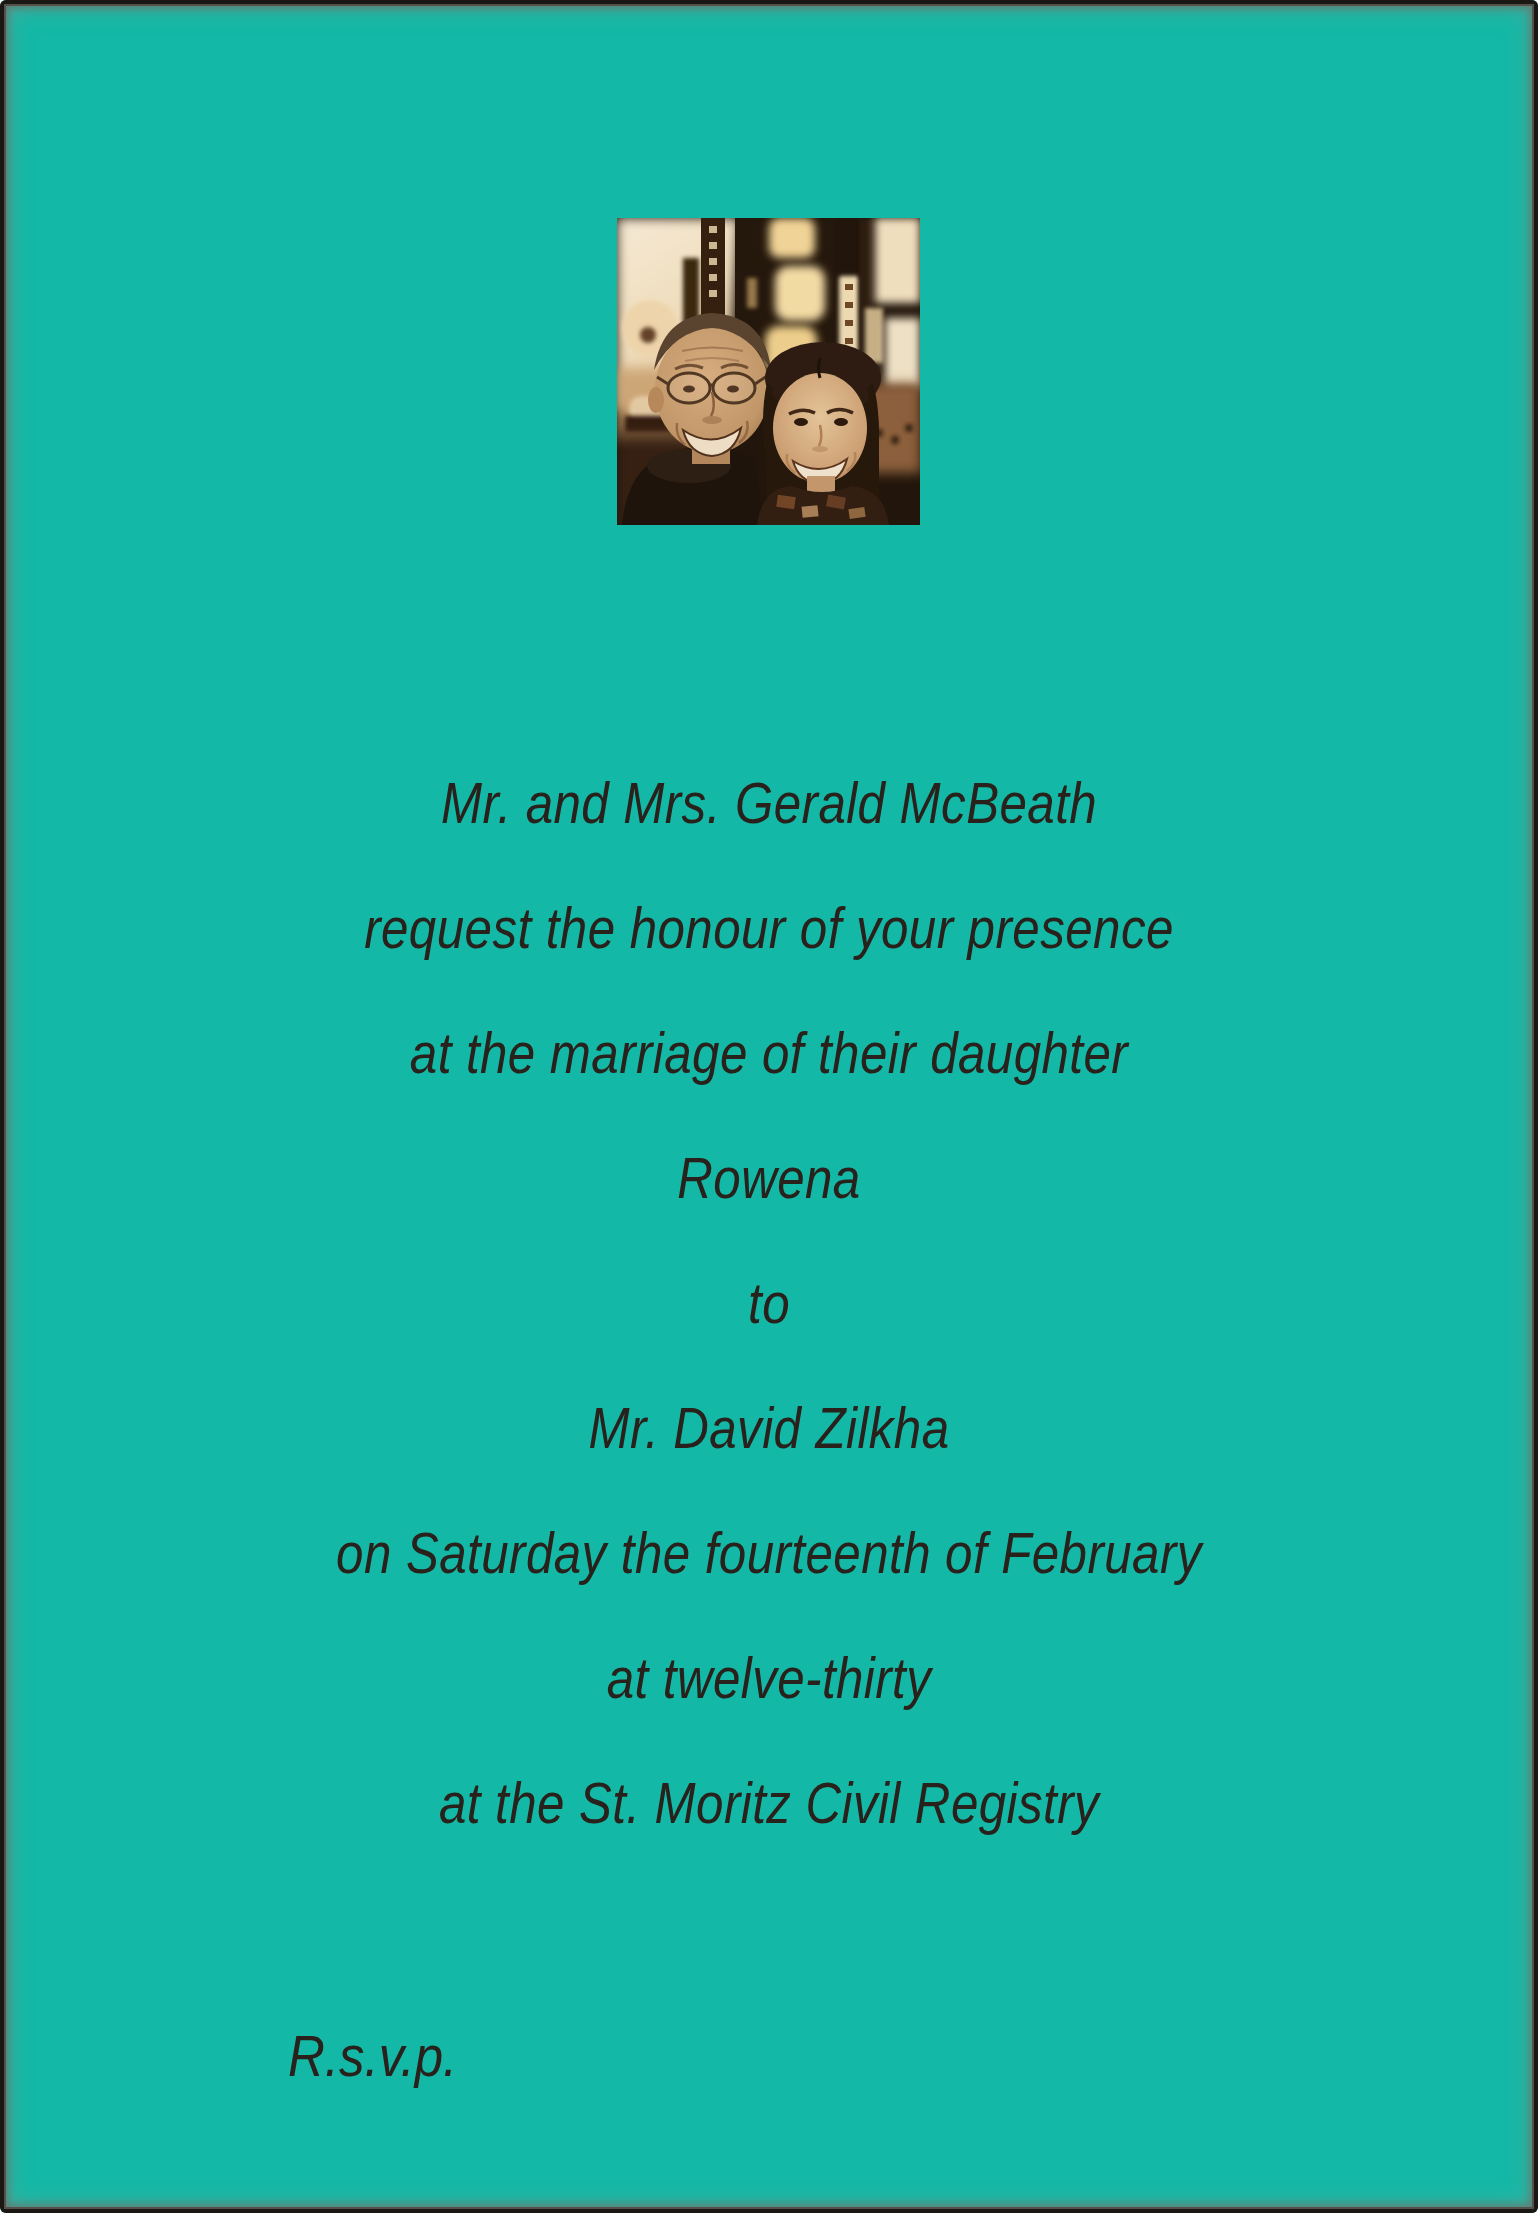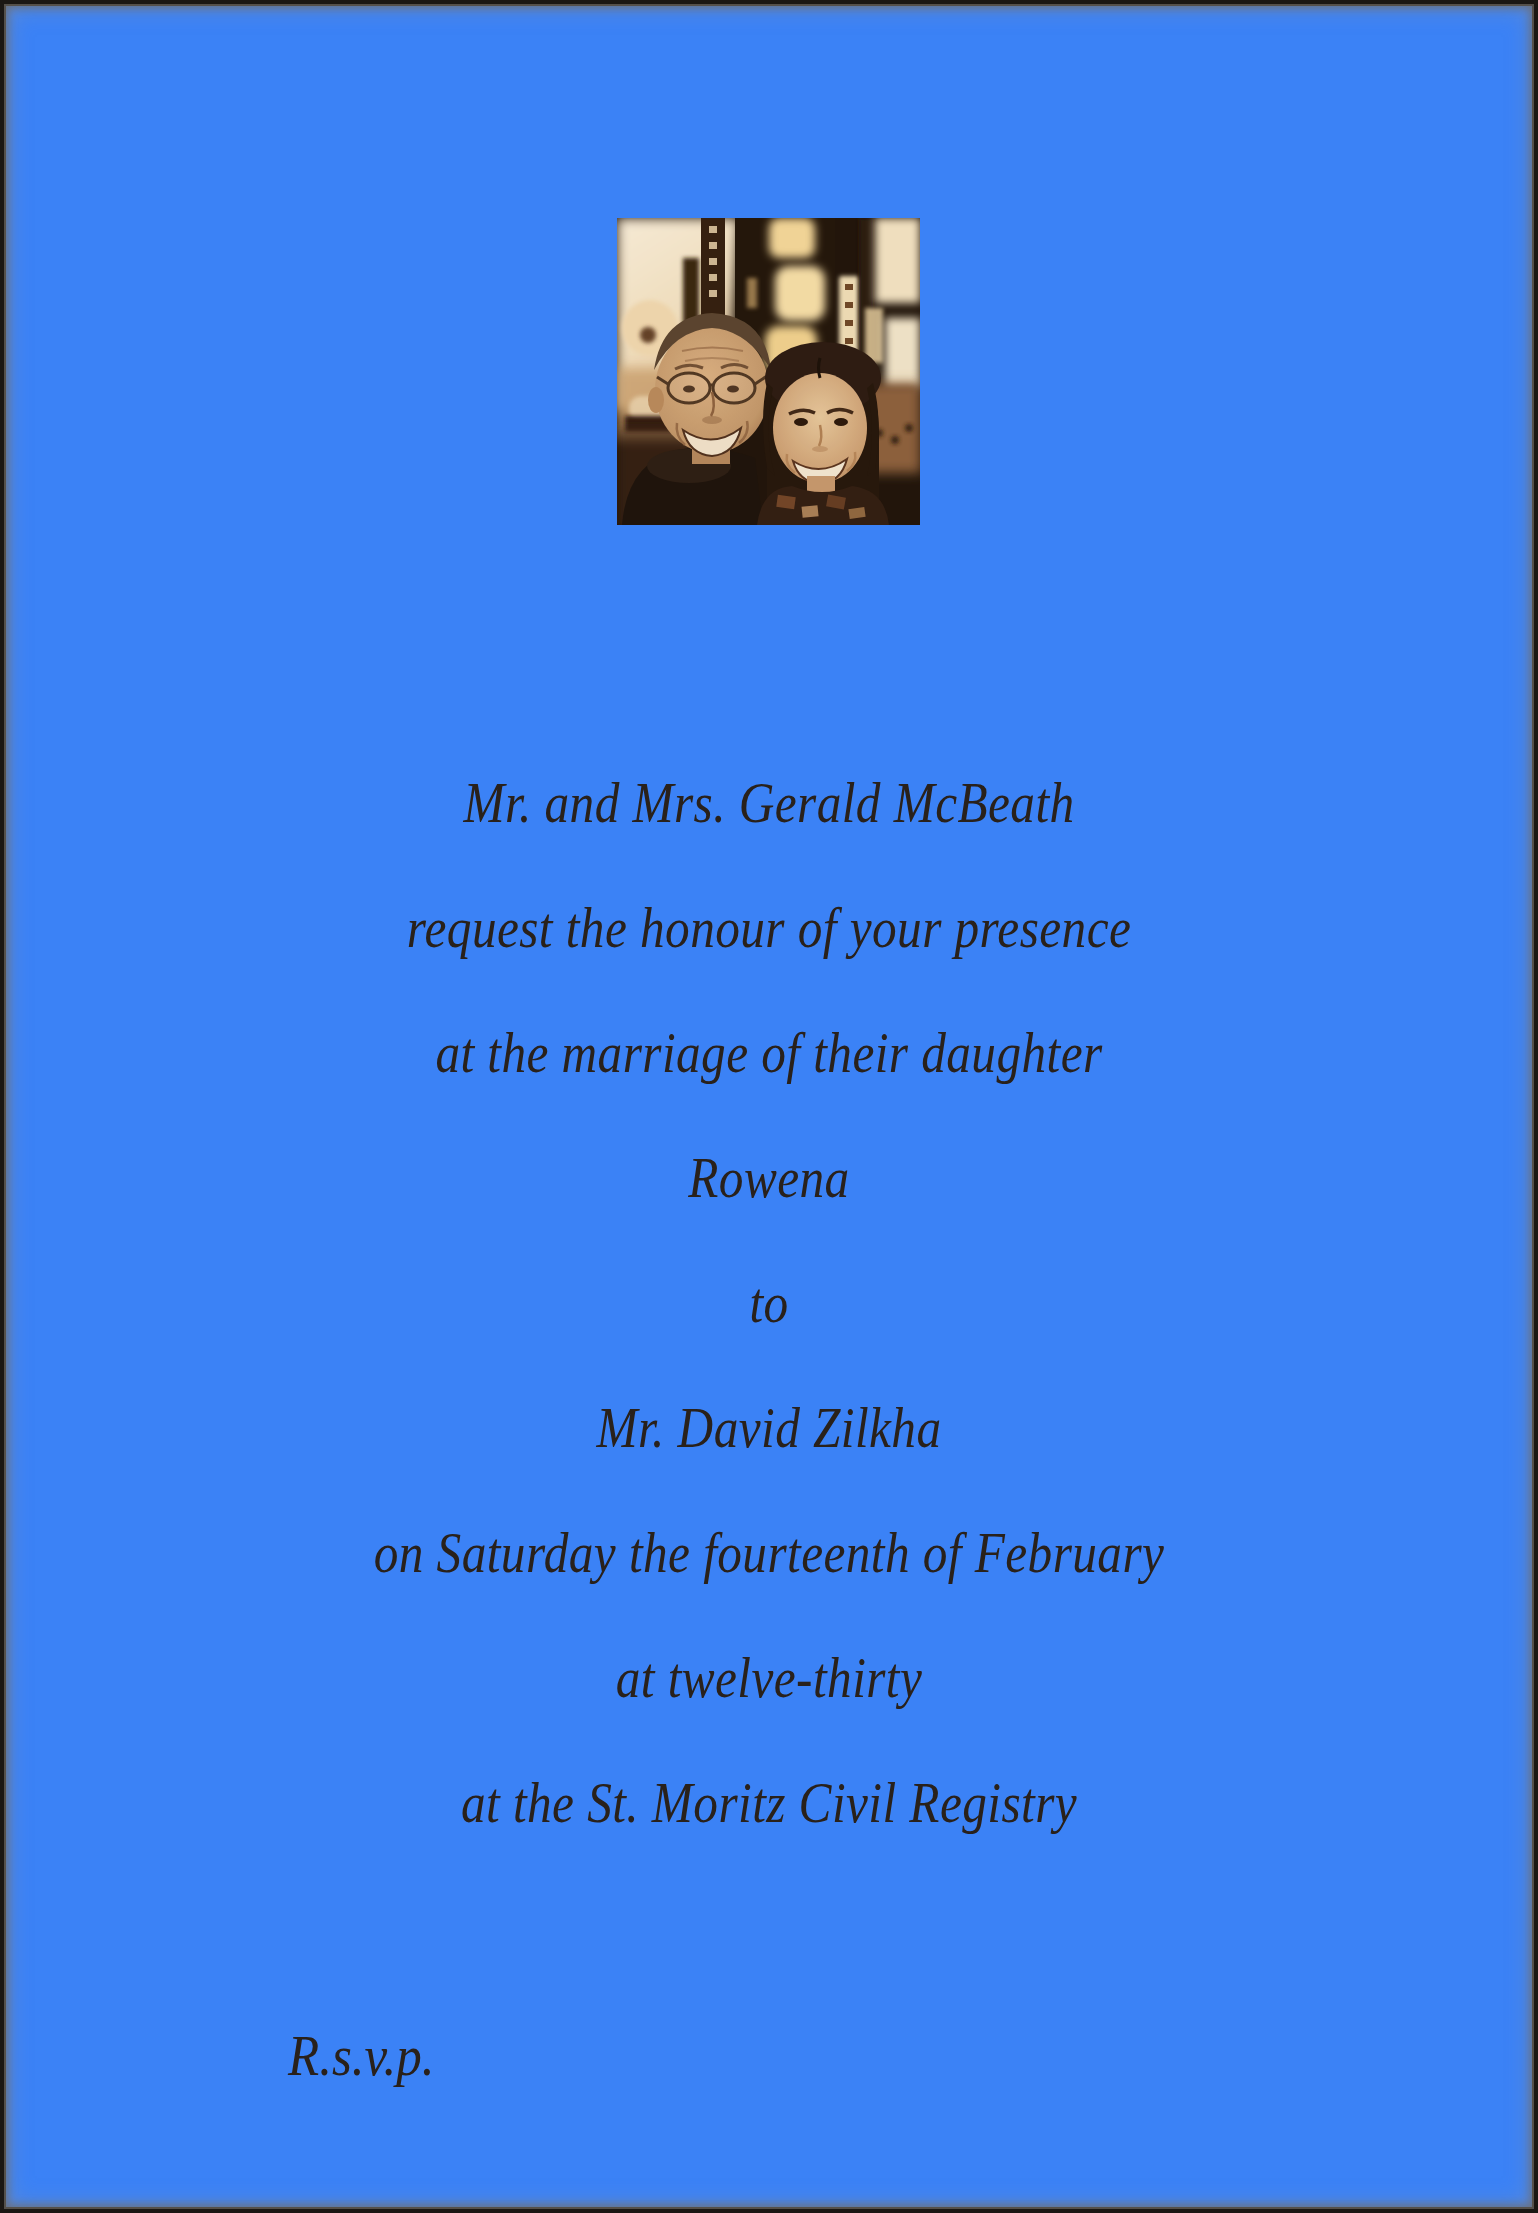--- a/index.html
+++ b/index.html
@@ -1,22 +1,23 @@
 <!DOCTYPE html>
 <html><head>
 <meta charset="utf-8">
 <style>
   html, body { margin: 0; padding: 0; background: #ffffff; }
   .card {
     position: relative;
     width: 1538px;
     height: 2213px;
-    background: #3b82f6;
+    background: #14b8a6;
     overflow: hidden;
-    font-family: Liberation Serif, serif;
+    font-family: Liberation Sans, sans-serif;
+    border-radius: 6px;
   }
   
   .frame {
     position: absolute;
     inset: 0;
     border: 4px solid #1b1713;
     box-shadow:
       inset 0 0 0 2px #55504a,
       inset 0 0 10px 4px rgba(110,103,95,0.75),
       inset 0 0 22px 6px rgba(160,152,142,0.35);

